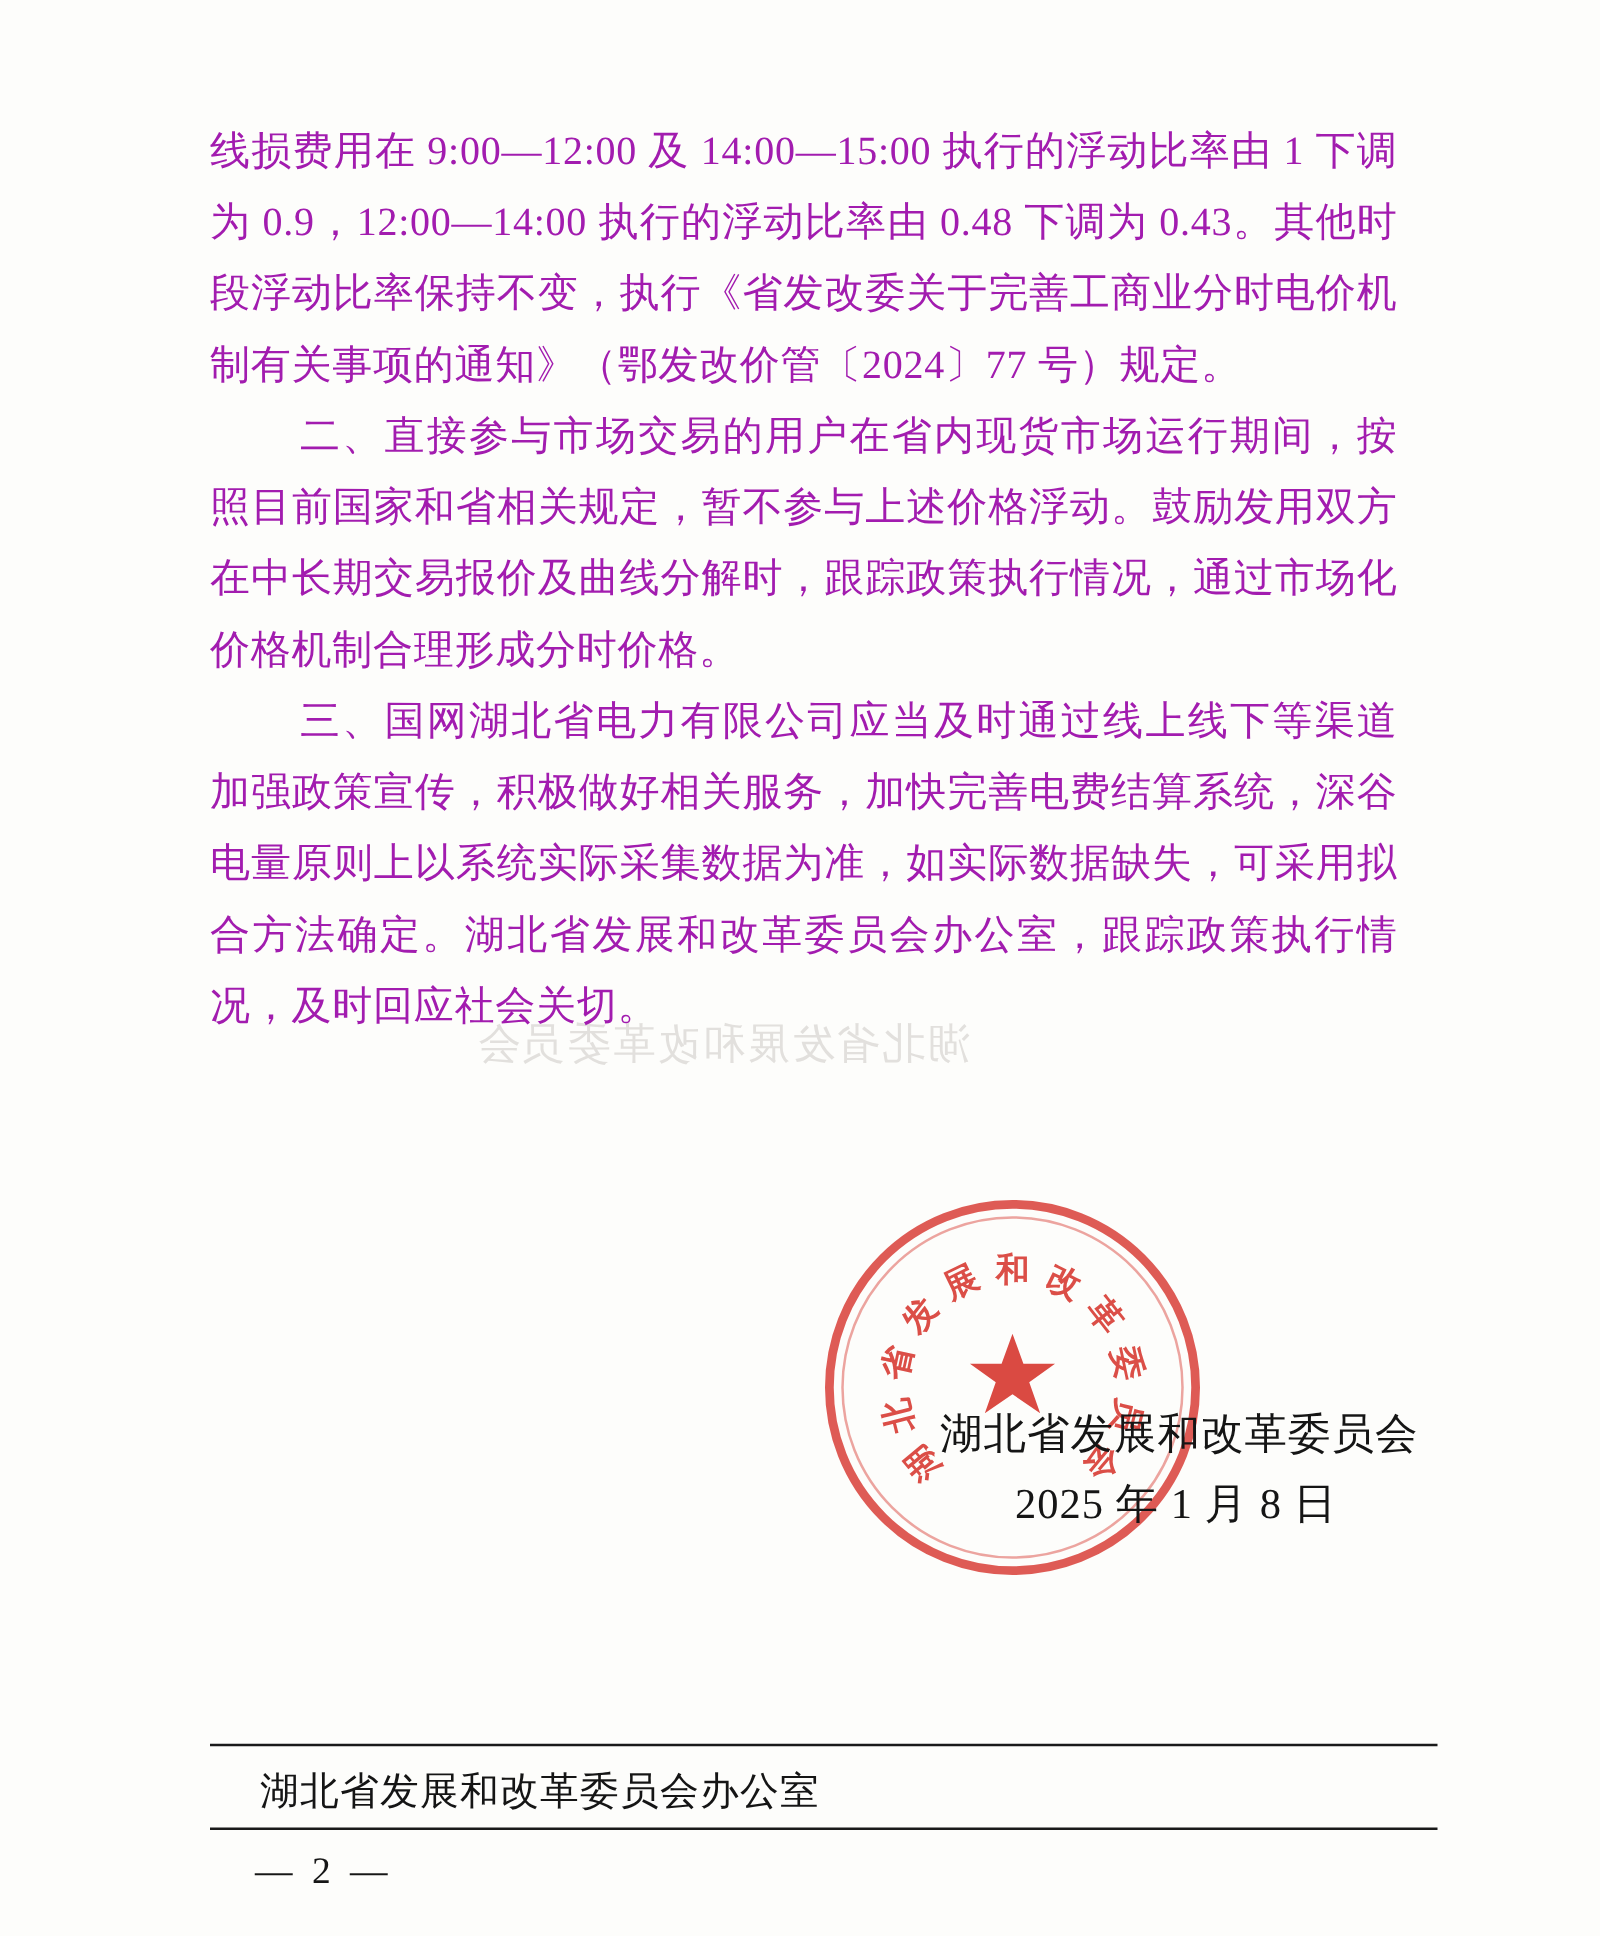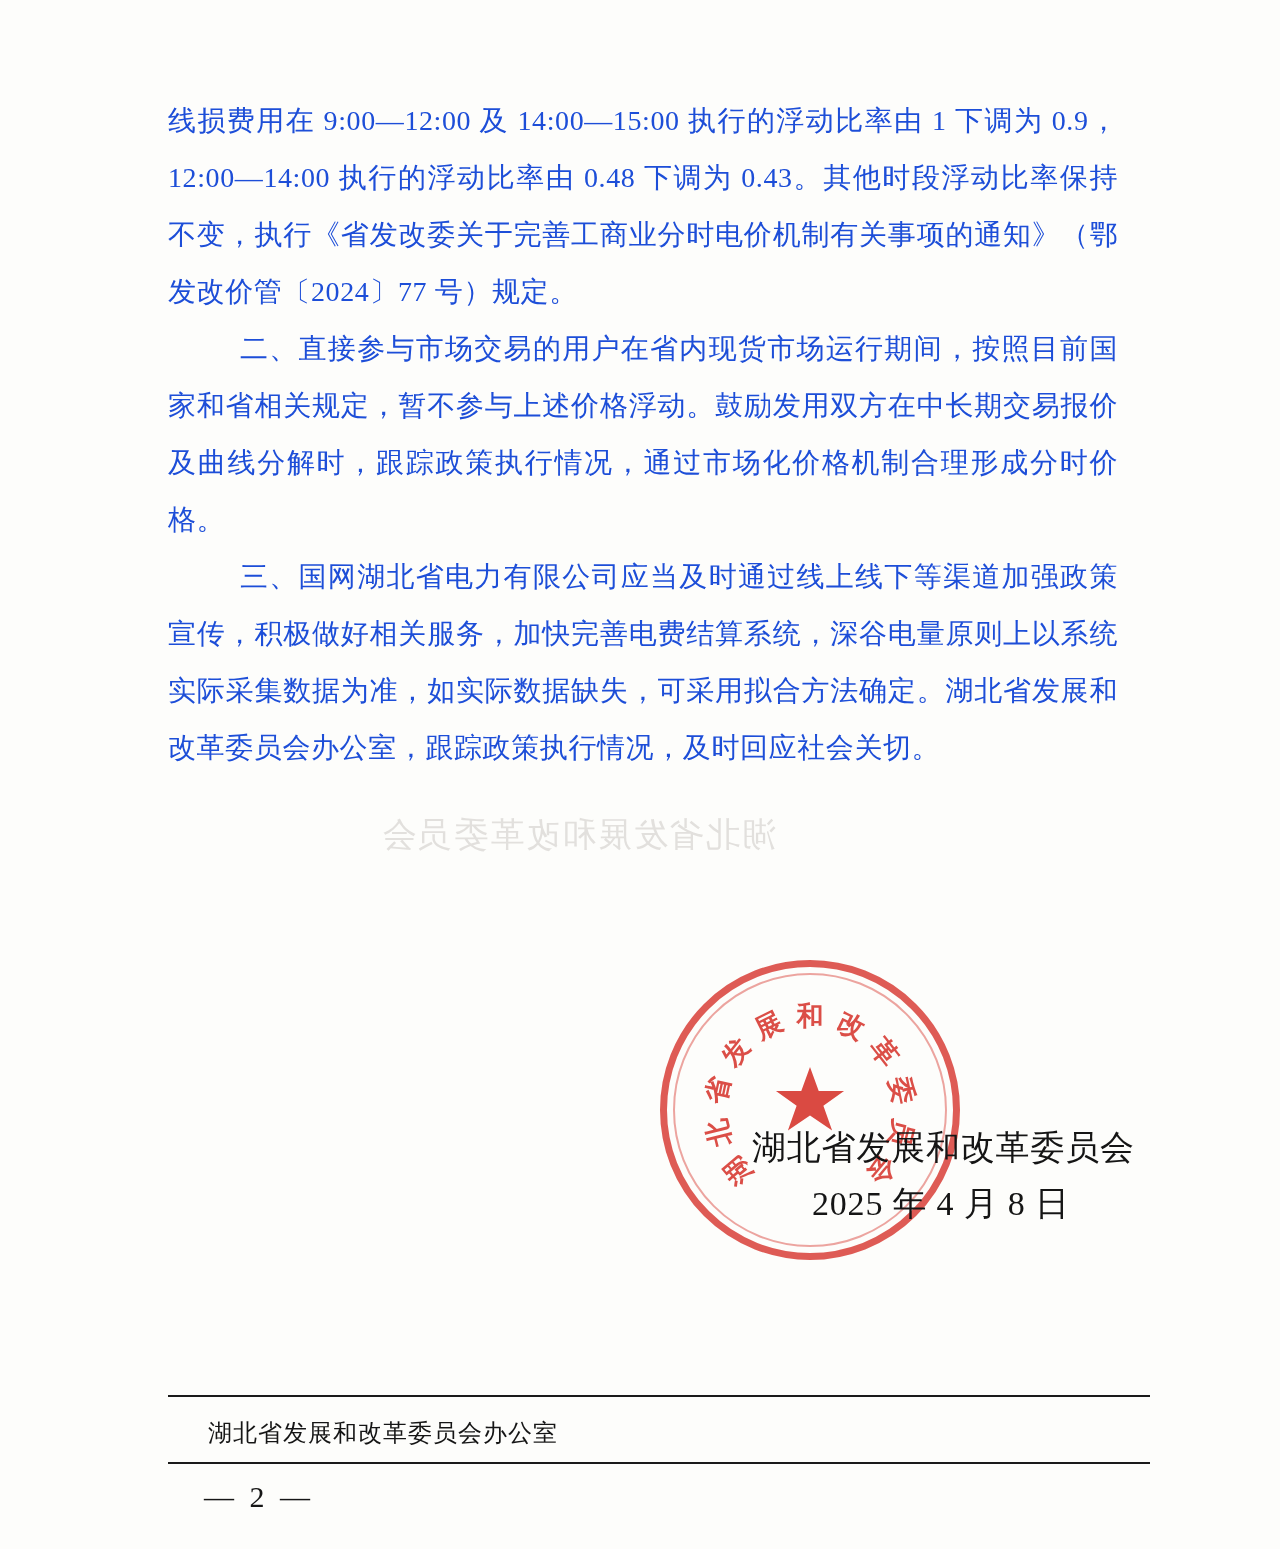--- a/index.html
+++ b/index.html
@@ -19,27 +19,27 @@
     background: #fdfdfb;
     overflow: hidden;
   }
   .doc-body {
     position: absolute;
     left: 168px;
     top: 92px;
     width: 950px;
   }
   .para {
-    font-size: 28px;
+    font-size: 32px;
     line-height: 57px;
     letter-spacing: 0.6px;
     text-align: justify;
     text-justify: inter-ideograph;
     margin: 0 0 0 0;
-    color: #1d4ed8;
+    color: #a21caf;
   }
   .para.indent {
     text-indent: 72px;
   }
   .sig-block {
     position: absolute;
     right: 118px;
     top: 1120px;
     width: 420px;
     text-align: left;
@@ -127,21 +127,21 @@
   }
   .footer-row {
     position: absolute;
     left: 168px;
     right: 130px;
     top: 1405px;
     height: 56px;
     display: flex;
     align-items: center;
     justify-content: space-between;
-    font-size: 24px;
+    font-size: 31px;
     letter-spacing: 1px;
     color: #151515;
   }
   .footer-left { padding-left: 40px; }
   .footer-right { padding-right: 40px; }
   .footer-rule-bottom {
     position: absolute;
     left: 168px;
     right: 130px;
     top: 1462px;
@@ -186,21 +186,21 @@
         <span style="transform: rotate(104deg) translate(-50%, -112px) rotate(0deg); transform-origin: 0px 0px; left: 50%; top: 50%; position: absolute; display: block;">员</span>
         <span style="transform: rotate(130deg) translate(-50%, -112px) rotate(0deg); transform-origin: 0px 0px; left: 50%; top: 50%; position: absolute; display: block;">会</span>
       </div>
     <svg class="star" viewBox="0 0 100 100">
       <polygon points="50,4 61.8,36.4 96,36.4 68.1,56.5 79.9,90 50,69.5 20.1,90 31.9,56.5 4,36.4 38.2,36.4" fill="#d7372f"></polygon>
     </svg>
   </div>
 
   <div class="sig-block">
     <div class="sig-line sig-org">湖北省发展和改革委员会</div>
-    <div class="sig-line sig-date">2025 年 4 月 8 日</div>
+    <div class="sig-line sig-date">2025 年 1 月 8 日</div>
   </div>
 
   <div class="footer-rule-top"></div>
   <div class="footer-row">
     <div class="footer-left">湖北省发展和改革委员会办公室</div>
   </div>
   <div class="footer-rule-bottom"></div>
   <div class="page-number">— 2 —</div>
 
 </div>

